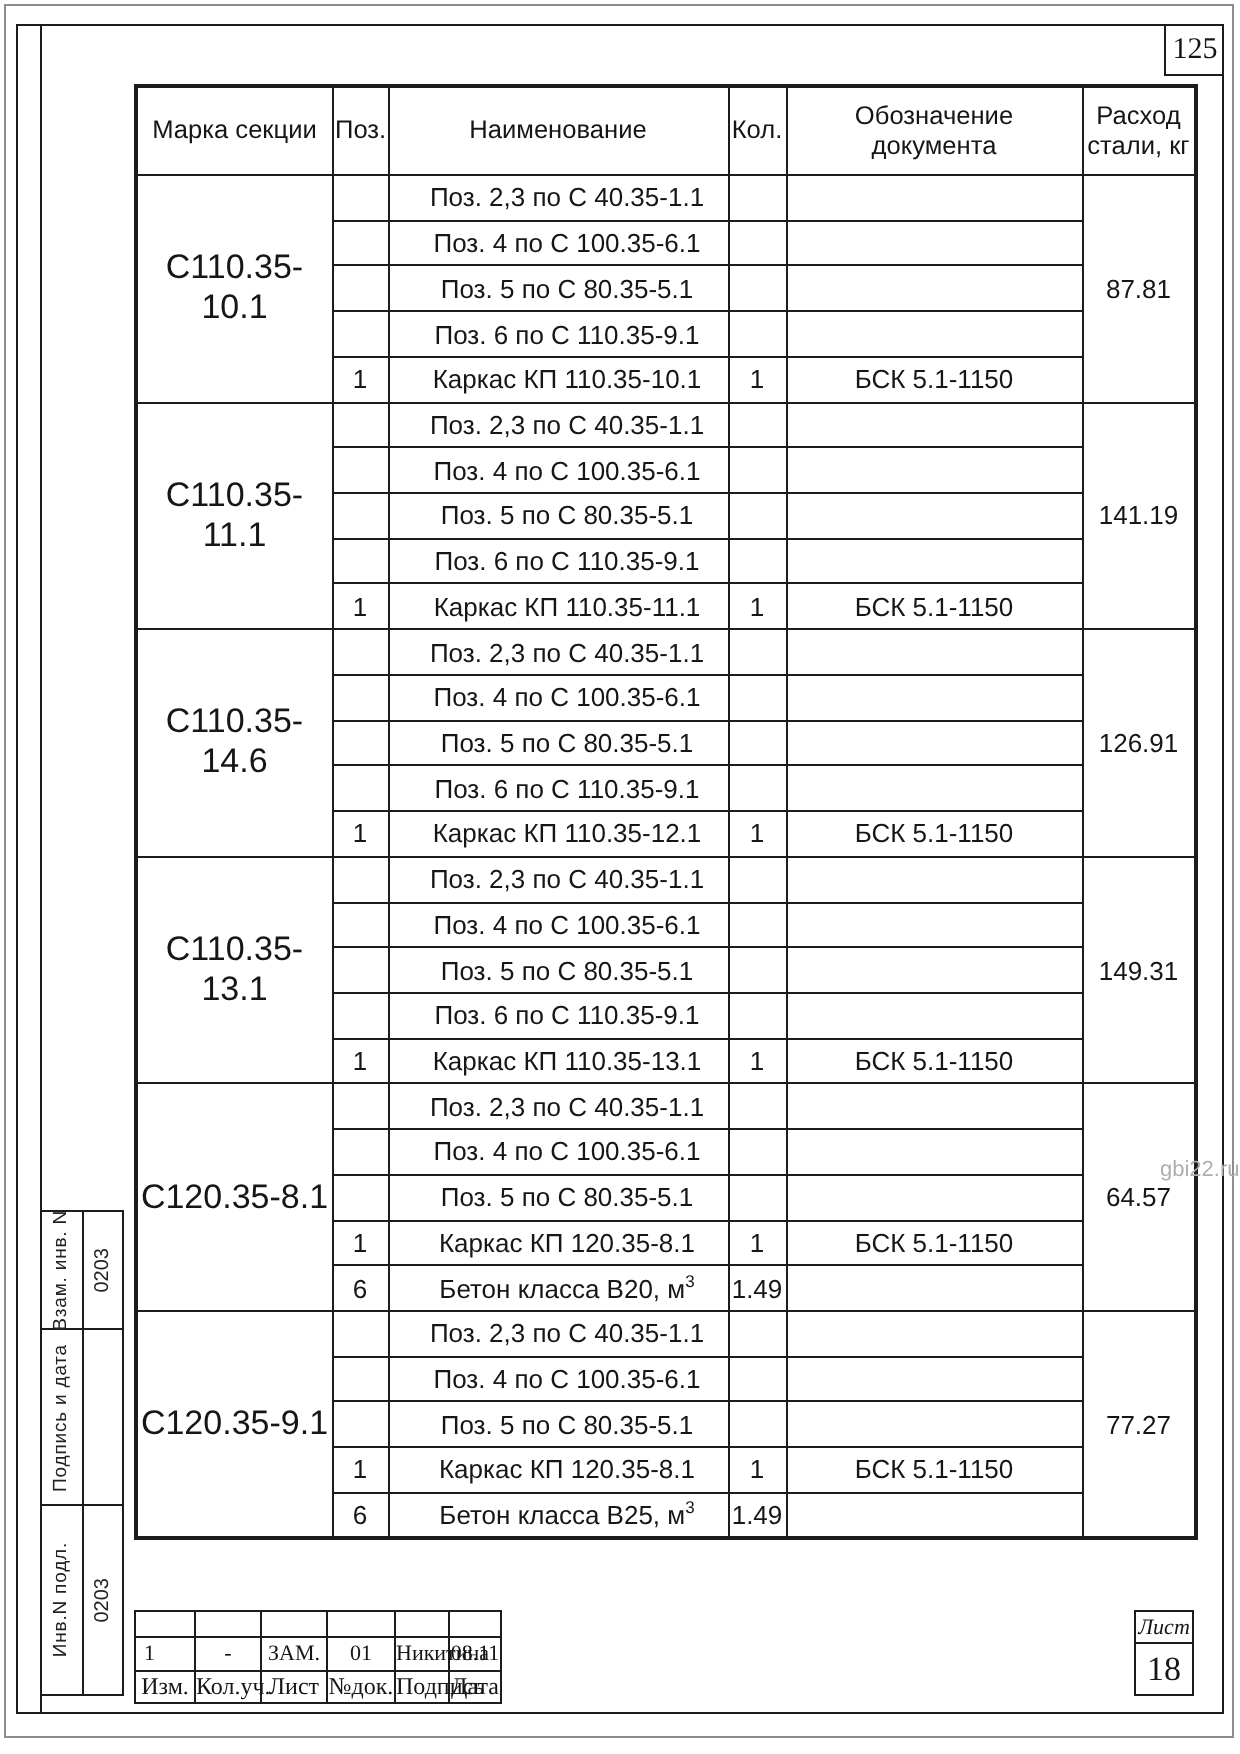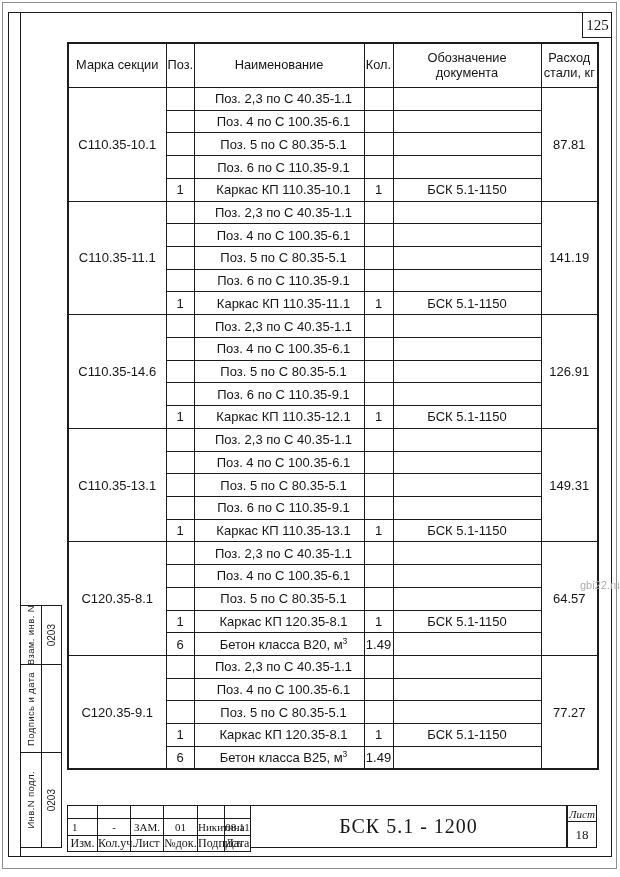--- a/index.html
+++ b/index.html
@@ -18,21 +18,21 @@
            display:flex;align-items:center;justify-content:center;
            font-family:"Liberation Serif",serif;font-size:15px;}
   
   .spec{position:absolute;left:67px;top:42px;}
   .spec table{border-collapse:collapse;table-layout:fixed;width:530px;border:2px solid #1c1c1c;}
   .spec th,.spec td{border:1.3px solid #1c1c1c;overflow:hidden;}
   .spec th{height:43px;font-weight:normal;font-size:12.8px;line-height:1.15;padding:0 1px;}
   .spec tbody tr{height:22.73px;}
   .spec td{font-size:13px;text-align:center;padding:0;}
   .spec td.c-name{text-align:center;padding-left:9px;}
-  .spec td.c-mark{font-size:13px;}
+  .spec td.c-mark{font-size:17px;}
   .spec sup{font-size:8.5px;vertical-align:super;line-height:0;}
   
   .stamp{position:absolute;left:20px;top:605px;width:42px;}
   .stamp-box{display:flex;border:1.3px solid #1c1c1c;border-top-width:0;box-sizing:border-box;width:42px;}
   .stamp-box:first-child{border-top-width:1.3px;}
   .stamp-cell{flex:1;display:flex;align-items:center;justify-content:center;overflow:visible;}
   .stamp-cell.lab{border-right:1.3px solid #1c1c1c;}
   .vtext{writing-mode:vertical-rl;transform:rotate(180deg);font-size:9.5px;
          letter-spacing:.4px;white-space:nowrap;color:#222;}
   .vval{writing-mode:vertical-rl;transform:rotate(180deg);font-size:10px;white-space:nowrap;color:#222;}
@@ -47,21 +47,21 @@
   .rev tr.r-val td{font-size:11px;}
   .rev tr.r-lab{height:13px;}
   .rev td.ta-l{text-align:left;padding-left:4px;}
   .doc-cell{position:absolute;left:250px;top:805px;width:317px;height:43px;box-sizing:border-box;
             border:1.5px solid #1c1c1c;display:flex;align-items:center;justify-content:center;
             font-family:"Liberation Serif",serif;font-size:20px;letter-spacing:1px;}
   .sheet-box{position:absolute;left:567px;top:805px;width:30px;height:43px;box-sizing:border-box;
              border:1.5px solid #1c1c1c;font-family:"Liberation Serif",serif;}
   .sheet-box .lab{height:15px;border-bottom:1.2px solid #1c1c1c;display:flex;align-items:center;
                   justify-content:center;font-style:italic;font-size:11px;}
-  .sheet-box .num{height:26px;display:flex;align-items:center;justify-content:center;font-size:13px;}
+  .sheet-box .num{height:26px;display:flex;align-items:center;justify-content:center;font-size:17px;}
   .watermark{position:absolute;left:580px;top:559px;font-size:11px;color:#aeaeae;
              font-family:"Liberation Sans",sans-serif;white-space:nowrap;margin-top:20px;}
 </style>
 </head>
 <body>
 
 <div id="page">
   <div class="scan-edge"></div>
   <div class="frame"></div>
   <div class="binding"></div>
@@ -346,23 +346,20 @@
         <td>Кол.уч.</td>
         <td>Лист</td>
         <td>№док.</td>
         <td>Подпись</td>
         <td>Дата</td>
       </tr>
     </tbody>
       </table>
   </div>
 
-  <div class="doc-cell">
-    <span>БСК 5.1 - 1200</span>
-  </div>
 
   <div class="sheet-box">
     <div class="lab">Лист</div>
     <div class="num">18</div>
   </div>
 
   <div class="watermark">gbi22.ru</div>
 </div>
 
 </body></html>

